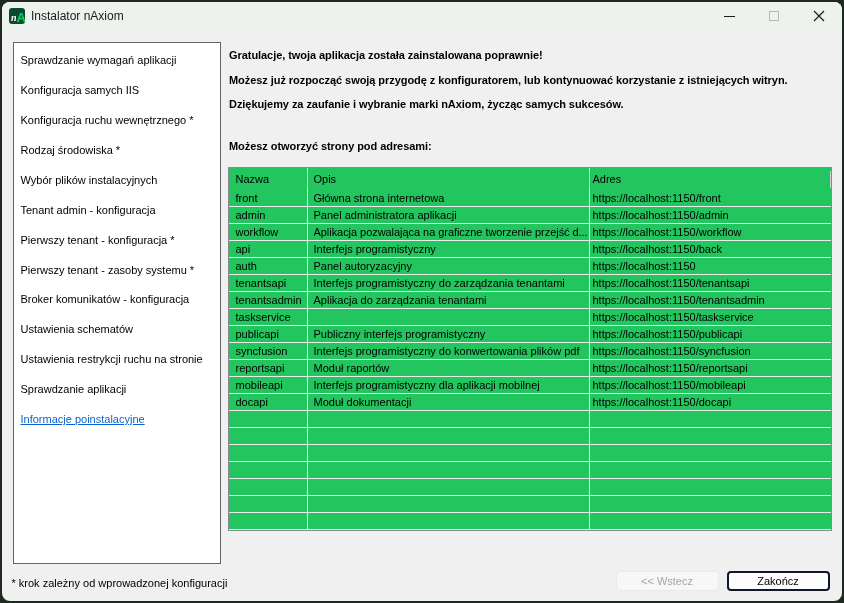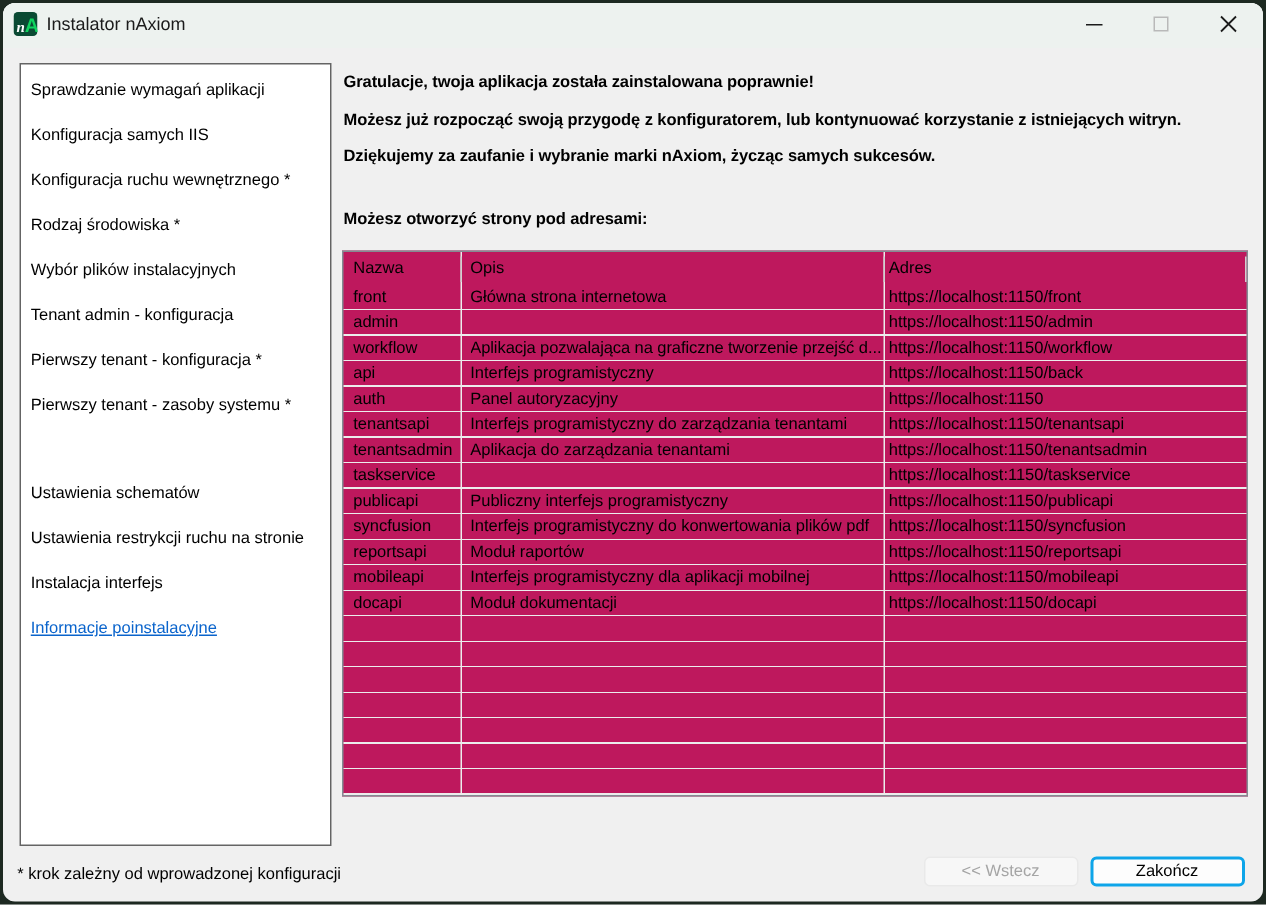--- a/index.html
+++ b/index.html
@@ -7,31 +7,31 @@
   .win{position:absolute;left:1.5px;top:1.5px;width:840px;height:599px;border-radius:8px;background:#f0f0f0;overflow:hidden;box-shadow:inset 0 1px 0 #fbfdfc;}
   .titlebar{position:absolute;left:0;top:0;width:100%;height:30.5px;background:#edf2ef;}
   .title{position:absolute;left:29.5px;top:7.5px;font-size:12px;line-height:14px;color:#1b1b1b;}
   .icon{position:absolute;left:7.5px;top:6px;}
   .capbtn{position:absolute;top:0;width:44px;height:30px;}
   .para{position:absolute;font-size:11px;line-height:16px;color:#000;letter-spacing:-0.06px;font-weight:bold;}
   .sidebar{position:absolute;left:11.5px;top:40.5px;width:206px;height:520px;background:#fff;border:1px solid #646464;}
   .sbi{position:absolute;left:19px;font-size:11px;line-height:14px;color:#000;white-space:nowrap;}
   .sbi.link{color:#0a64cc;text-decoration:underline;}
   .footnote{position:absolute;left:10px;top:575px;font-size:11px;color:#000;}
-  .table{position:absolute;left:226.5px;top:165px;width:602px;height:362px;background:#be185d;border:1px solid #848b93;}
+  .table{position:absolute;left:226.5px;top:165px;width:602px;height:362px;background:#22c55e;border:1px solid #848b93;}
   .rows{position:absolute;left:0;top:22.5px;right:0;bottom:0;
     background:repeating-linear-gradient(to bottom,transparent 0,transparent 16px,#ececec 16px,#ececec 17px);}
   .vline{position:absolute;top:0;bottom:0;width:1px;background:#ececec;}
   .hsep{position:absolute;top:3px;height:17px;width:1px;background:#d0d0d0;}
   .cell{position:absolute;font-size:11px;line-height:17px;color:#000;white-space:nowrap;}
   .hcell{position:absolute;top:0;font-size:11px;line-height:22px;color:#000;}
   .btn{position:absolute;top:569.5px;width:103px;height:20px;border-radius:4px;font-size:11px;
        display:flex;align-items:center;justify-content:center;box-sizing:border-box;}
   .btn.back{left:614px;background:#f7f7f7;border:1px solid #e9e9e9;color:#a5a5a5;}
-  .btn.finish{left:725px;background:#fdfdfd;border:2px solid #0ea5e9;color:#000;text-align:center;}
+  .btn.finish{left:725px;background:#fdfdfd;border:2px solid #0f172a;color:#000;text-align:center;}
 </style>
 </head>
 <body>
 <div class="win">
   <div class="titlebar">
     <svg class="icon" width="16" height="16" viewBox="0 0 16 16">
       <rect x="0" y="0" width="16" height="16" rx="3" fill="#0a4a33"></rect>
       <text x="2" y="13" font-size="10" font-style="italic" font-weight="bold" fill="#ffffff" font-family="Liberation Serif,serif">n</text>
       <text x="7.5" y="13.5" font-size="13" font-weight="bold" fill="#0fd35e" font-family="Liberation Sans,sans-serif">A</text>
     </svg>
@@ -52,40 +52,42 @@
 
   <div class="sidebar"></div>
   <div class="sbi" style="top:51.9px">Sprawdzanie wymagań aplikacji</div>
   <div class="sbi" style="top:81.8px">Konfiguracja samych IIS</div>
   <div class="sbi" style="top:111.7px">Konfiguracja ruchu wewnętrznego *</div>
   <div class="sbi" style="top:141.5px">Rodzaj środowiska *</div>
   <div class="sbi" style="top:171.4px">Wybór plików instalacyjnych</div>
   <div class="sbi" style="top:201.3px">Tenant admin - konfiguracja</div>
   <div class="sbi" style="top:231.2px">Pierwszy tenant - konfiguracja *</div>
   <div class="sbi" style="top:261.1px">Pierwszy tenant - zasoby systemu *</div>
+  <div class="sbi" style="top:290.9px">Broker komunikatów - konfiguracja</div>
   <div class="sbi" style="top:320.8px">Ustawienia schematów</div>
   <div class="sbi" style="top:350.7px">Ustawienia restrykcji ruchu na stronie</div>
-  <div class="sbi" style="top:380.6px">Instalacja interfejs</div>
+  <div class="sbi" style="top:380.6px">Sprawdzanie aplikacji</div>
   <div class="sbi link" style="top:410.5px">Informacje poinstalacyjne</div>
   <div class="footnote">* krok zależny od wprowadzonej konfiguracji</div>
 
   <div class="table">
     <div class="rows"></div>
     <div class="vline" style="left:77.5px"></div>
     <div class="vline" style="left:359.5px"></div>
     <div class="hsep" style="left:77.5px"></div>
     <div class="hsep" style="left:359.5px"></div>
     <div class="hsep" style="left:600.5px"></div>
     <div class="hcell" style="left:6.5px">Nazwa</div>
     <div class="hcell" style="left:84.5px">Opis</div>
     <div class="hcell" style="left:363.5px">Adres</div>
     <div class="cell" style="left:6.5px;top:22.5px">front</div>
     <div class="cell" style="left:84.5px;top:22.5px">Główna strona internetowa</div>
     <div class="cell" style="left:363.5px;top:22.5px">https://localhost:1150/front</div>
     <div class="cell" style="left:6.5px;top:39.5px">admin</div>
+    <div class="cell" style="left:84.5px;top:39.5px">Panel administratora aplikacji</div>
     <div class="cell" style="left:363.5px;top:39.5px">https://localhost:1150/admin</div>
     <div class="cell" style="left:6.5px;top:56.5px">workflow</div>
     <div class="cell" style="left:84.5px;top:56.5px;width:275px;overflow:hidden;letter-spacing:-0.05px">Aplikacja pozwalająca na graficzne tworzenie przejść d...</div>
     <div class="cell" style="left:363.5px;top:56.5px">https://localhost:1150/workflow</div>
     <div class="cell" style="left:6.5px;top:73.5px">api</div>
     <div class="cell" style="left:84.5px;top:73.5px">Interfejs programistyczny</div>
     <div class="cell" style="left:363.5px;top:73.5px">https://localhost:1150/back</div>
     <div class="cell" style="left:6.5px;top:90.5px">auth</div>
     <div class="cell" style="left:84.5px;top:90.5px">Panel autoryzacyjny</div>
     <div class="cell" style="left:363.5px;top:90.5px">https://localhost:1150</div>

